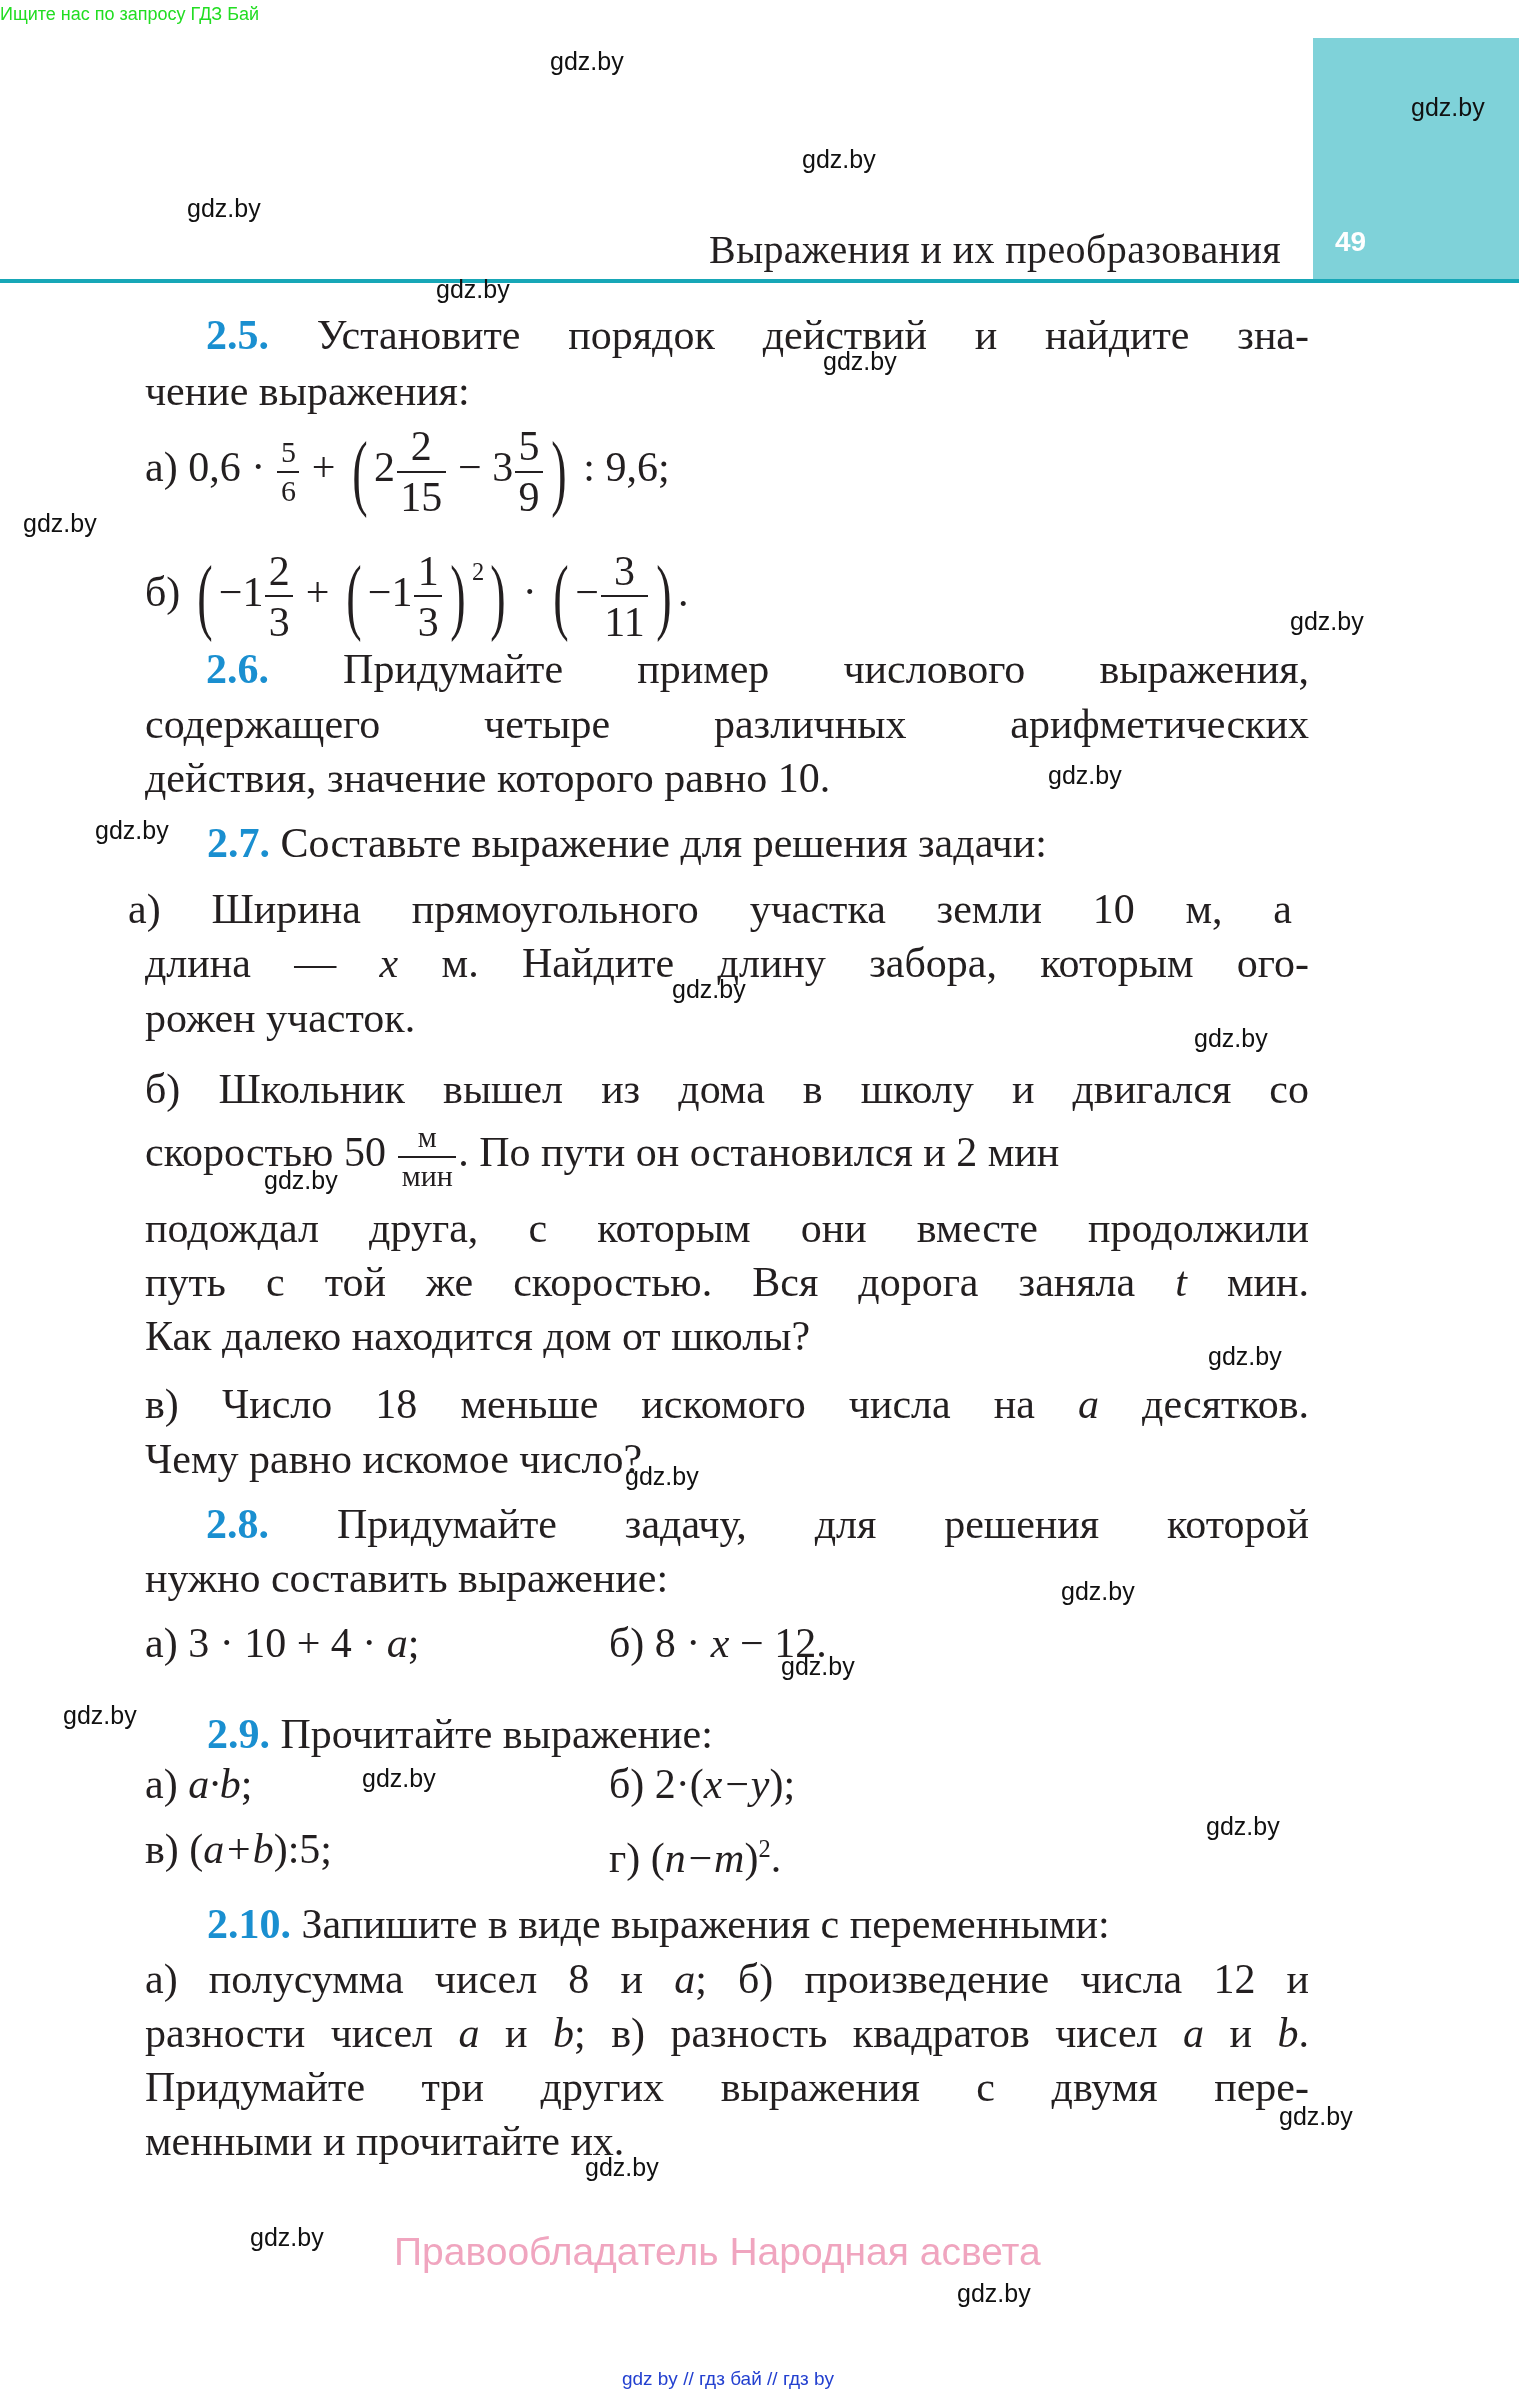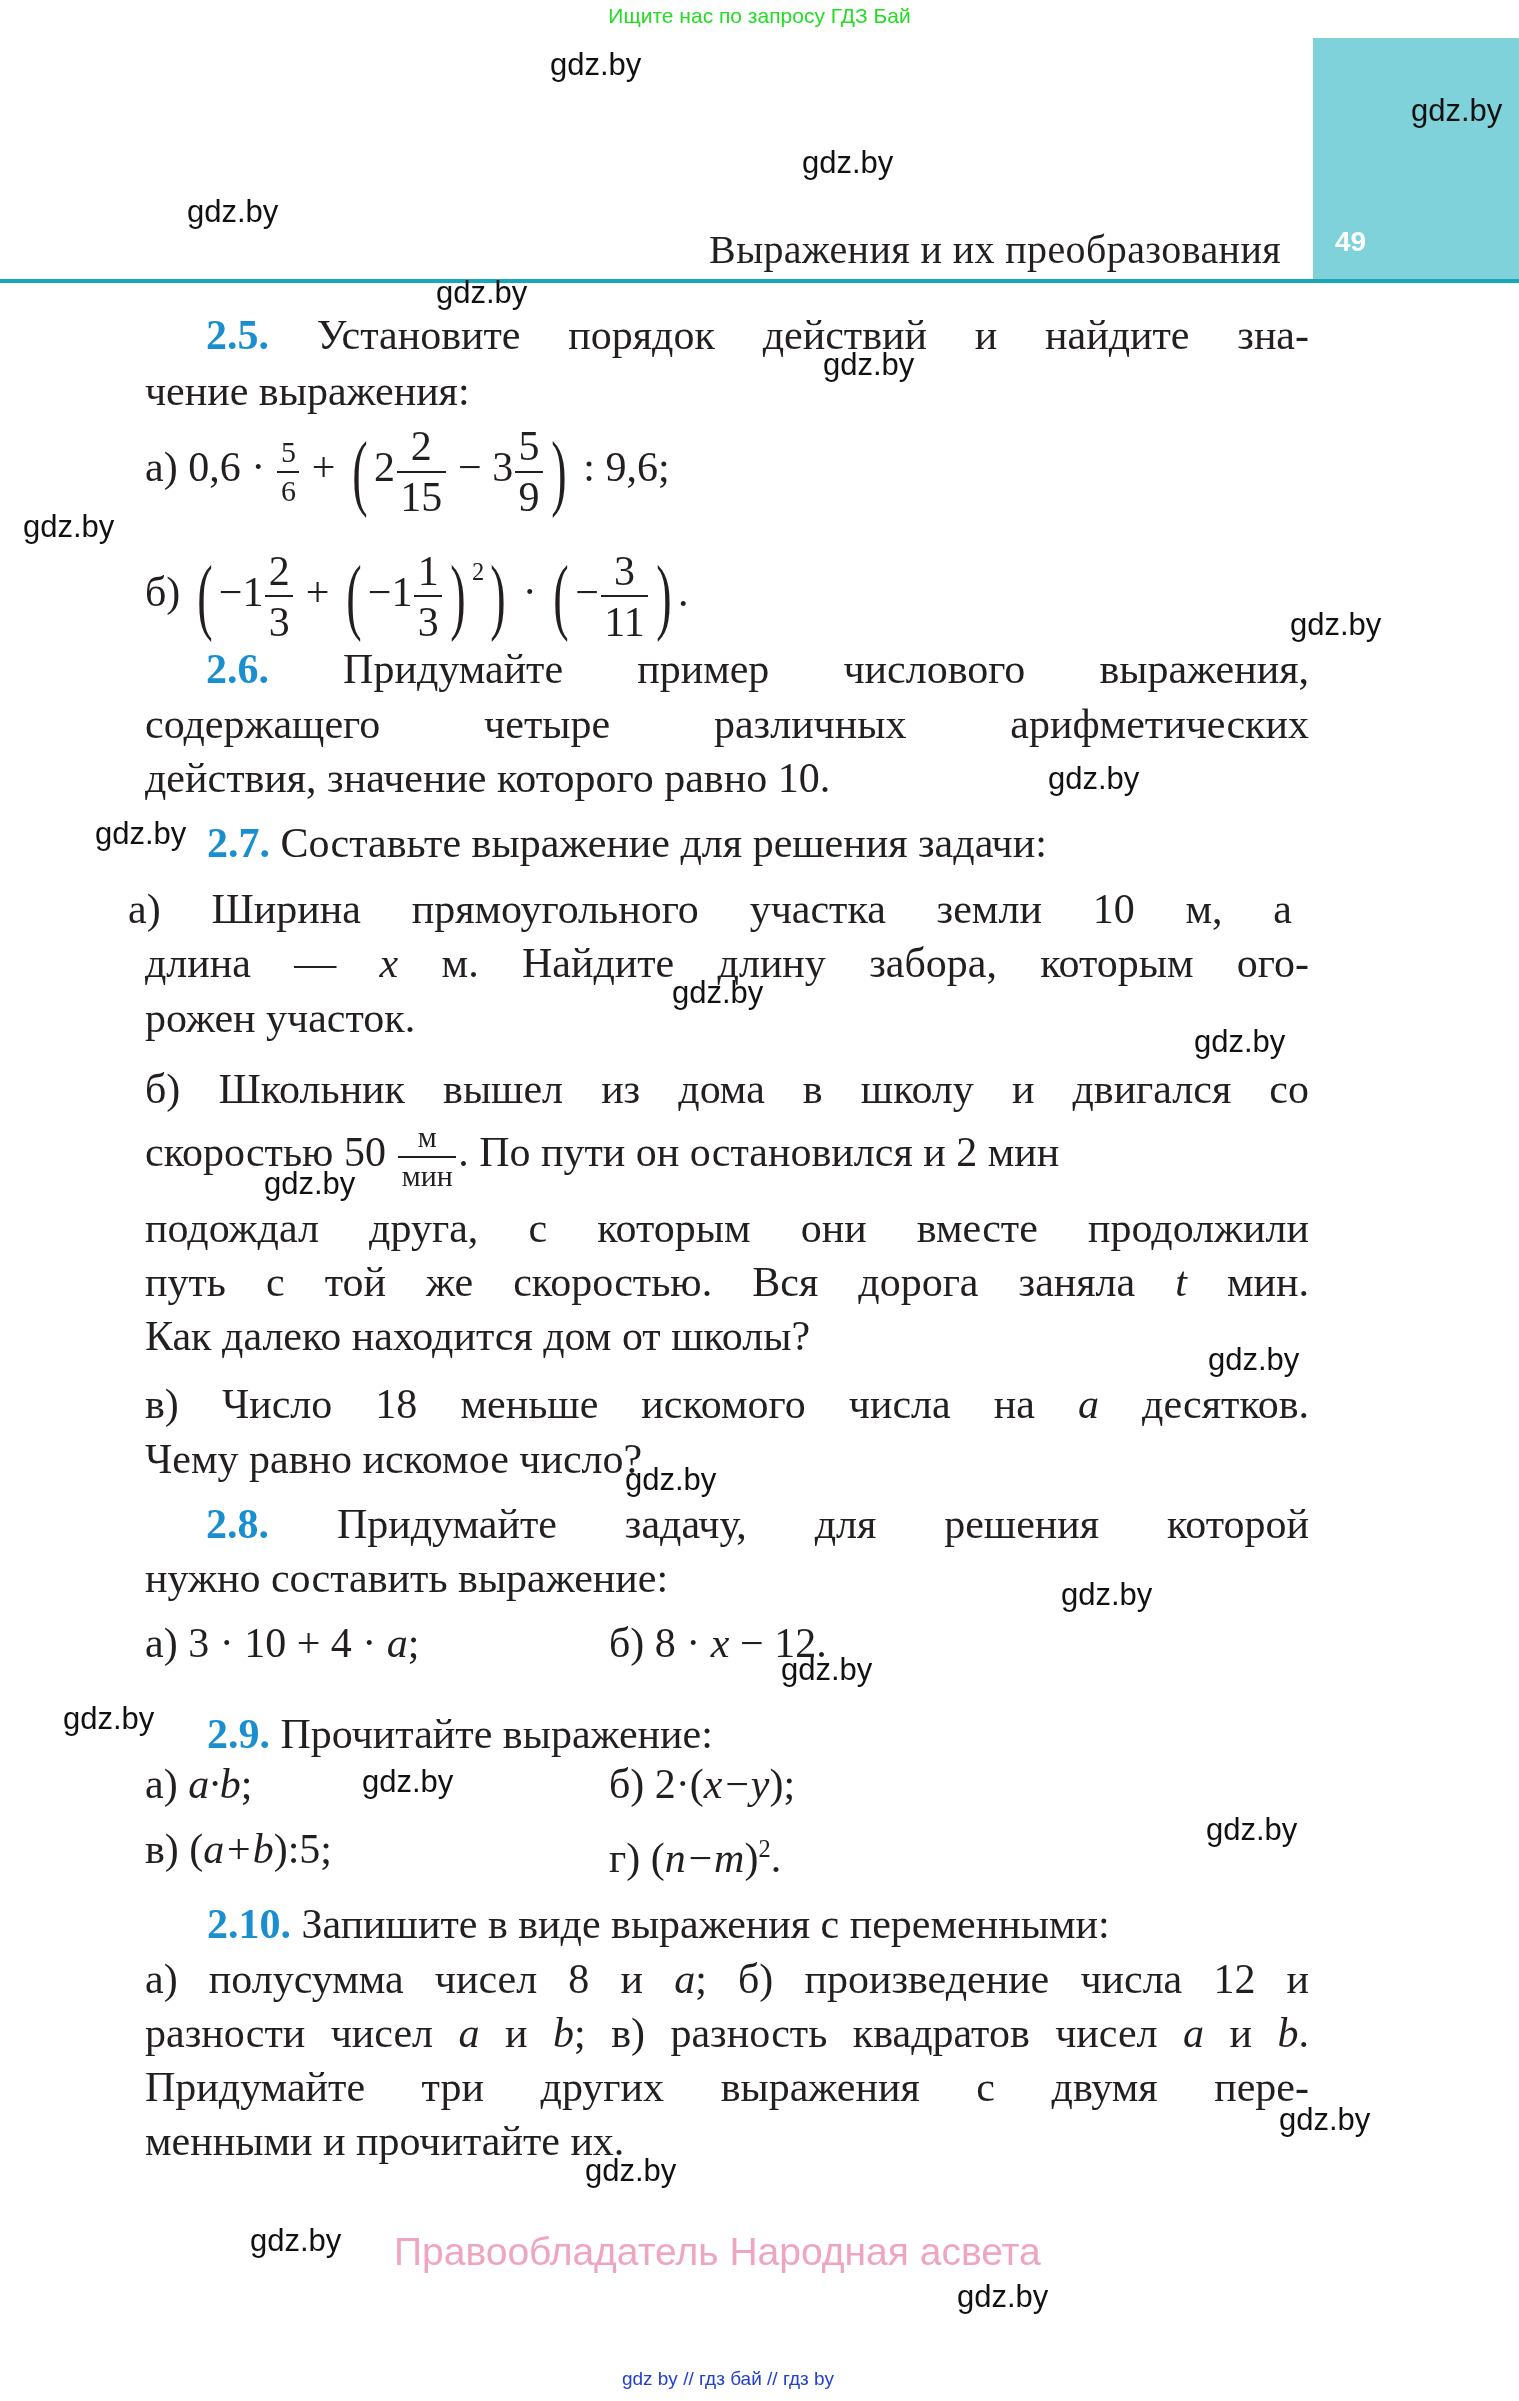--- a/index.html
+++ b/index.html
@@ -1,21 +1,21 @@
 <!DOCTYPE html>
 <html style="font-size:14px"><head>
 <meta charset="utf-8">
 <style>
   html, body { margin: 0; padding: 0; background: #ffffff; }
   body { width: 1519px; height: 2401px; position: relative; overflow: hidden;
          font-family: "DejaVu Serif", "Liberation Serif", serif; color: #231f20; }
   .abs { position: absolute; }
-  .top-banner { left: 0; top: 3.5px; width: 1519px; text-align: center;
-                font-family: "Liberation Sans", sans-serif; font-size: 21px; color: #22dd22; }
-  .wm { font-family: "Liberation Sans", sans-serif; font-size: 31px; color: #111; white-space: nowrap; }
+  .top-banner { left: 0; top: 3.5px; width: 1519px; 
+                font-family: "Liberation Sans", sans-serif; font-size: 18px; color: #22dd22; }
+  .wm { font-family: "Liberation Sans", sans-serif; font-size: 25px; color: #111; white-space: nowrap; }
   .side-tab { left: 1313px; top: 38px; width: 207px; height: 243px; background: #7fd2d9; }
   .page-num { left: 1335px; top: 226px; font-family: "Liberation Sans", sans-serif;
               font-weight: bold; font-size: 28px; color: #ffffff; }
   .rule { left: 0; top: 279px; width: 1519px; height: 4.4px; background: #17a7b7; }
   .running-head { right: 238px; top: 226px; font-size: 40px; font-family: "Liberation Serif", serif;
                   color: #231f20; letter-spacing: 0.4px; }
   .txt { font-size: 42px; font-family: "Liberation Serif", serif; line-height: 54px; white-space: nowrap; }
   .justify { text-align: justify; text-align-last: justify; white-space: normal; }
   .num { color: #1a8fd0; font-weight: bold; }
   .it { font-style: italic; }

